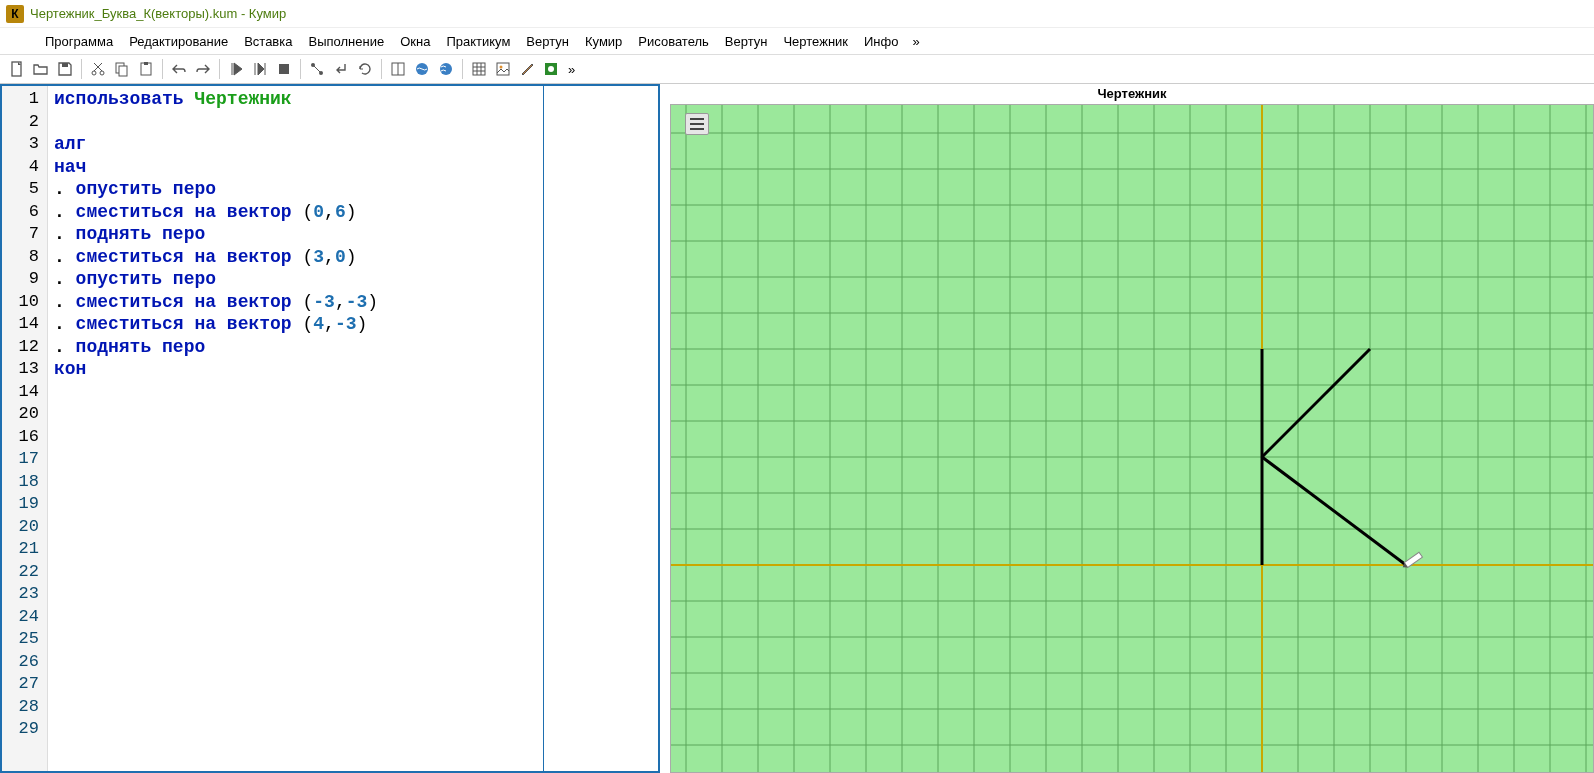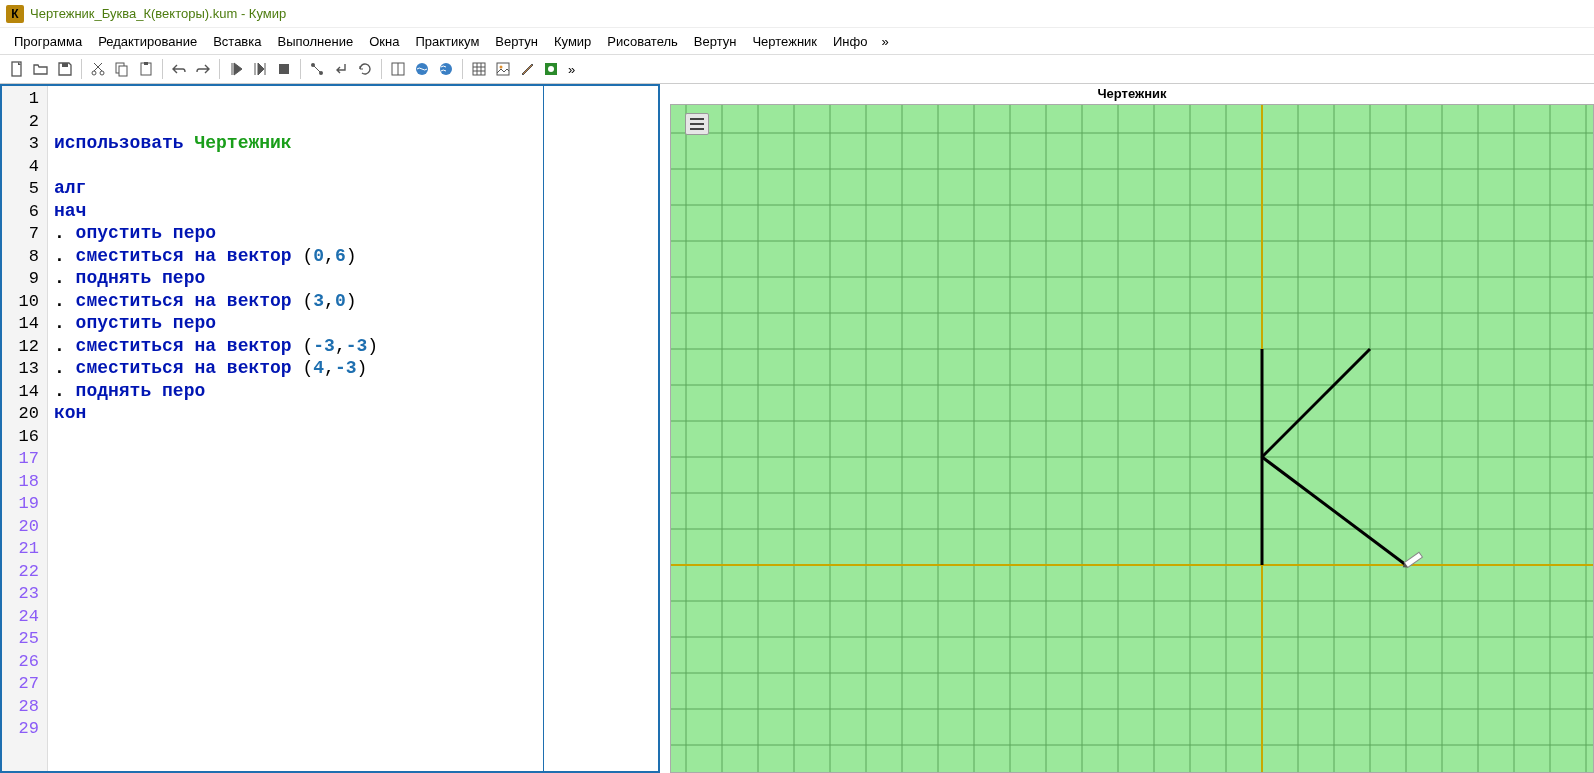--- a/index.html
+++ b/index.html
@@ -2,37 +2,37 @@
 <html><head>
 <meta charset="utf-8">
 <style>
 * { box-sizing: border-box; margin: 0; padding: 0; }
 body { font-family: "Segoe UI", Tahoma, sans-serif; font-size: 13px; background: #fff; overflow: hidden; width: 1594px; height: 773px; }
 
 .titlebar { height: 28px; display: flex; align-items: center; padding: 0 6px; background: #fff; border-bottom: 1px solid #eee; }
 .titlebar .app-icon { width: 18px; height: 18px; background: #b8860b; border-radius: 2px; color: #000; font-weight: bold; font-size: 12px; display: flex; align-items: center; justify-content: center; margin-right: 6px; }
 .titlebar .title { font-size: 13px; color: #4d7c0f; }
 
-.menubar { height: 26px; display: flex; align-items: center; padding: 0 6px; background: #fff; }
+.menubar { height: 26px; display: flex; align-items: center; padding: 0 6px; background: #fff; margin-left: 31px; }
 .menubar .menu-item { padding: 3px 8px; cursor: pointer; font-size: 13px; color: #000; }
 .menubar .more { padding: 3px 6px; color: #000; }
 
 .toolbar { height: 30px; display: flex; align-items: center; padding: 0 6px; background: #fff; border-top: 1px solid #ddd; border-bottom: 1px solid #ccc; gap: 2px; }
 .toolbar .sep { width: 1px; height: 20px; background: #ccc; margin: 0 3px; }
 .toolbar .tbtn { width: 22px; height: 22px; display: flex; align-items: center; justify-content: center; cursor: pointer; color: #555; }
 .toolbar .tbtn svg { width: 16px; height: 16px; }
 .toolbar .more { padding: 0 4px; color: #000; }
 
 .main { display: flex; height: calc(100% - 84px); }
 
 .editor-pane { width: 660px; display: flex; border: 2px solid #1e6fb0; border-top: 2px solid #1e6fb0; }
 .gutter { width: 46px; background: #f4f4f4; border-right: 1px solid #ddd; padding-top: 2px; }
-.gutter .ln { height: 22.5px; text-align: right; padding-right: 8px; font-family: "Courier New", monospace; font-size: 17px; color: #8b5cf6; line-height: 22.5px; }
+.gutter .ln { height: 22.5px; text-align: right; padding-right: 8px; font-family: "Courier New", monospace; font-size: 17px; color: #0c4a6e; line-height: 22.5px; }
 .gutter .ln.active { color: #000; font-weight: 500; }
-.code { flex: 1; padding: 2px 6px 0 6px; font-family: "Courier New", monospace; font-size: 18px; line-height: 22.5px; white-space: pre; background: #fff; color: #000; margin-top: 44px; }
+.code { flex: 1; padding: 2px 6px 0 6px; font-family: "Courier New", monospace; font-size: 18px; line-height: 22.5px; white-space: pre; background: #fff; color: #000; }
 .code .kw { color: #0015b3; font-weight: bold; }
 .code .id { color: #1a9e1a; font-weight: bold; }
 .code .num { color: #1e6fb0; font-weight: bold; }
 .code .punct { color: #000; }
 .code .dot { color: #000; font-weight: bold; }
 .side-col { width: 115px; border-left: 1px solid #1e6fb0; background: #fff; }
 
 .viz-pane { flex: 1; display: flex; flex-direction: column; margin-left: 10px; }
 .viz-title { height: 20px; text-align: center; font-size: 13px; font-weight: bold; color: #000; padding-top: 2px; }
 .canvas-wrap { flex: 1; position: relative; border: 1px solid #aaa; overflow: hidden; }

